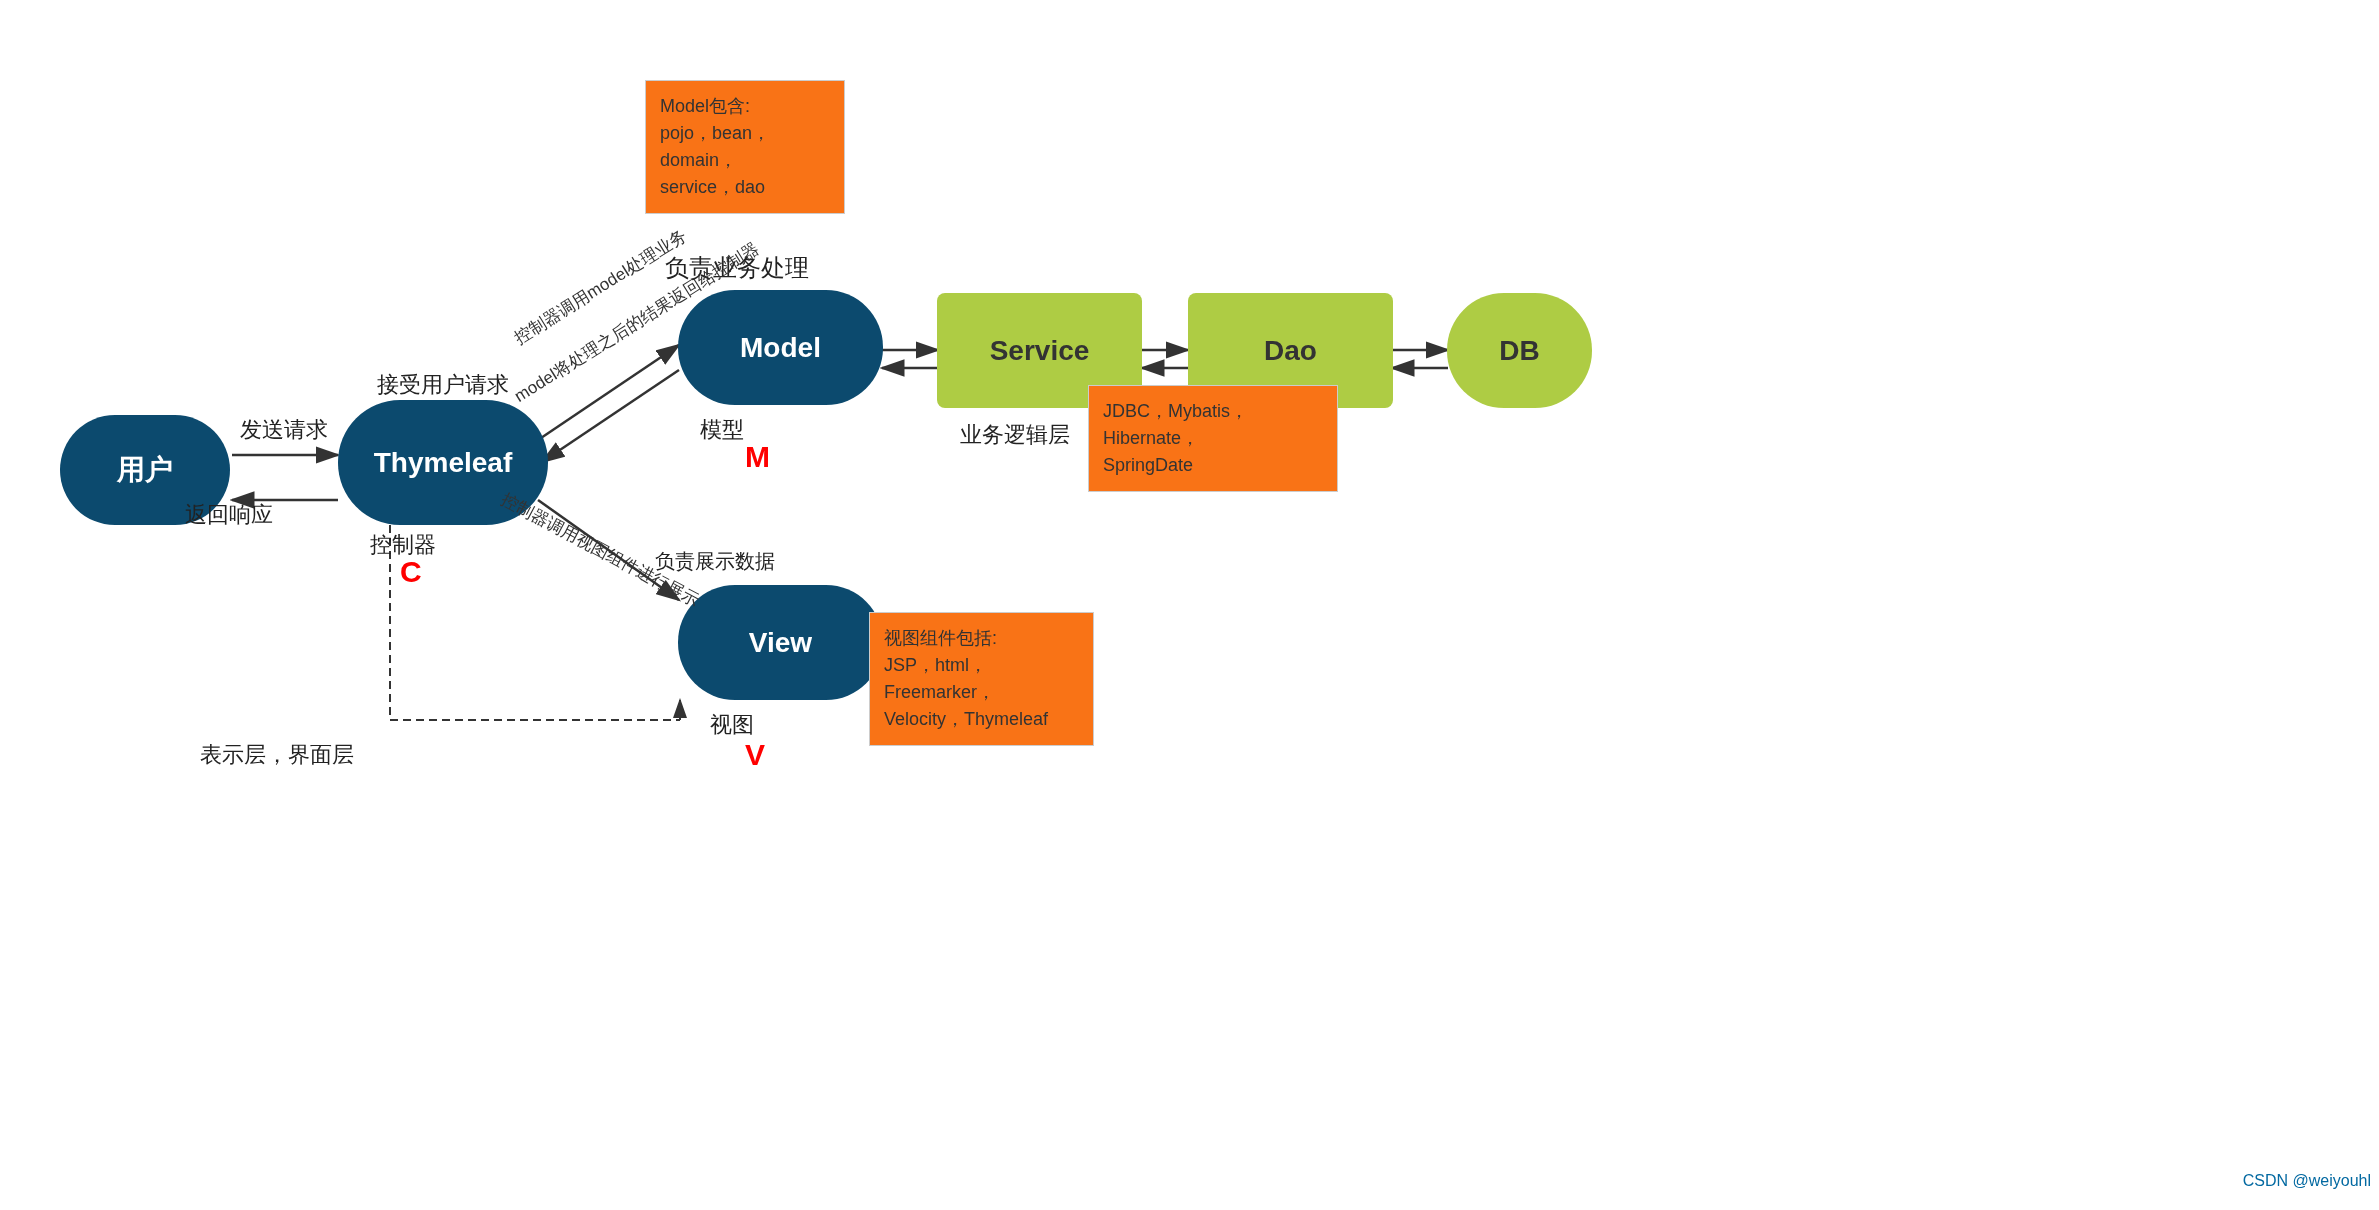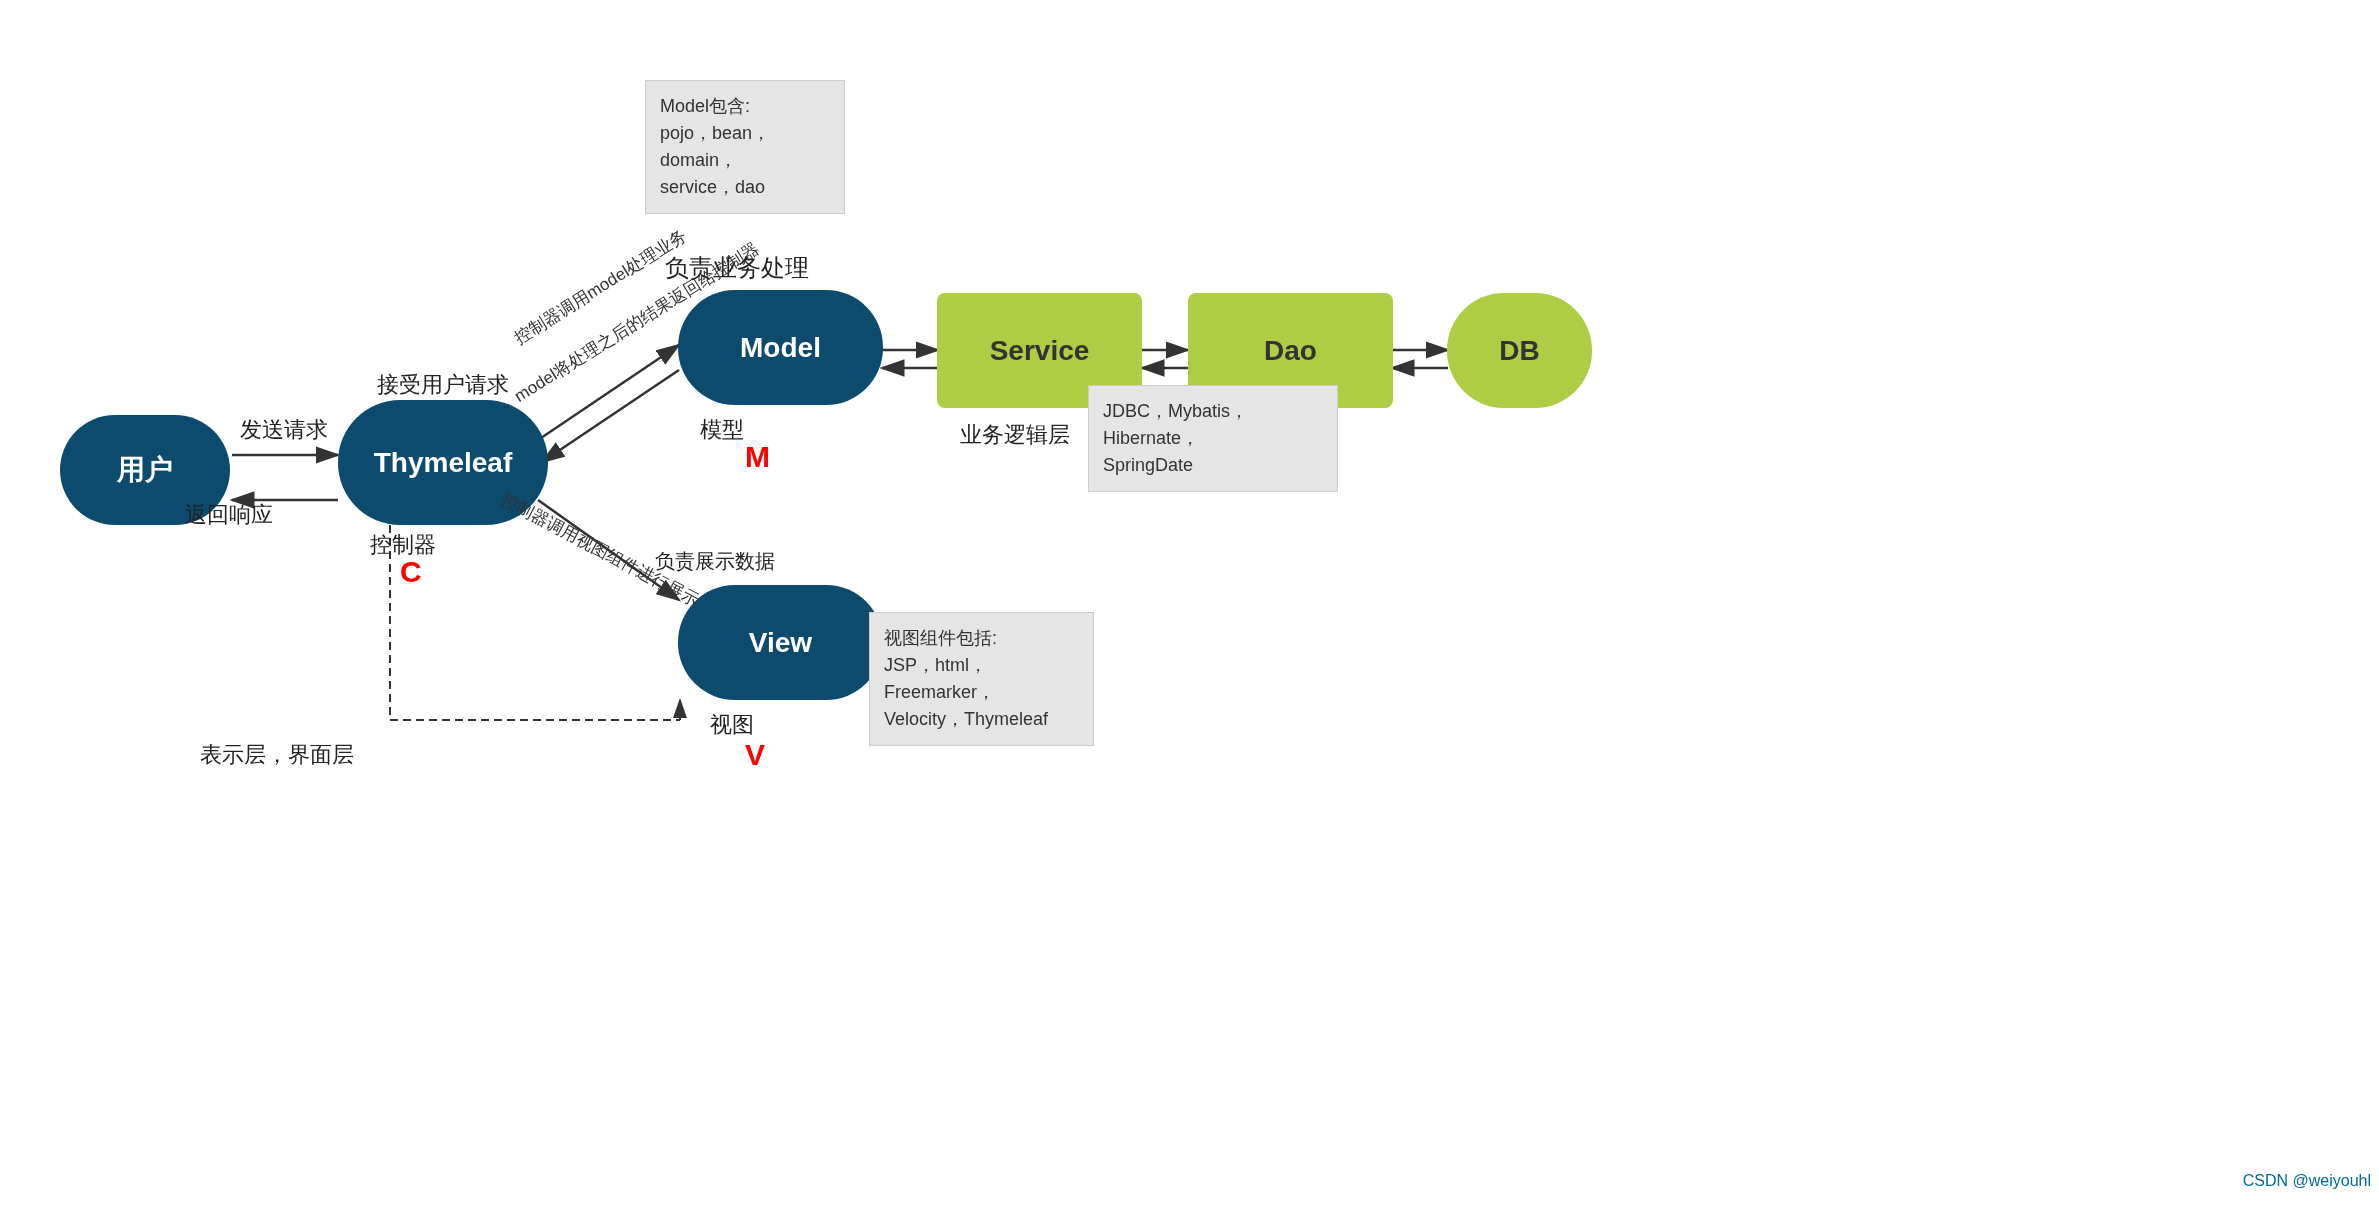--- a/index.html
+++ b/index.html
@@ -46,21 +46,21 @@
     }
     .label-small {
       font-size: 18px;
       color: #333;
       line-height: 1.5;
     }
 
     
     .note-box {
       position: absolute;
-      background: #e5e5e5;
+      background: #f97316;
       border: 1px solid #ccc;
       padding: 12px 14px;
       font-size: 18px;
       color: #333;
       line-height: 1.6;
     }
 
     
     .arrows-svg {
       position: absolute;

